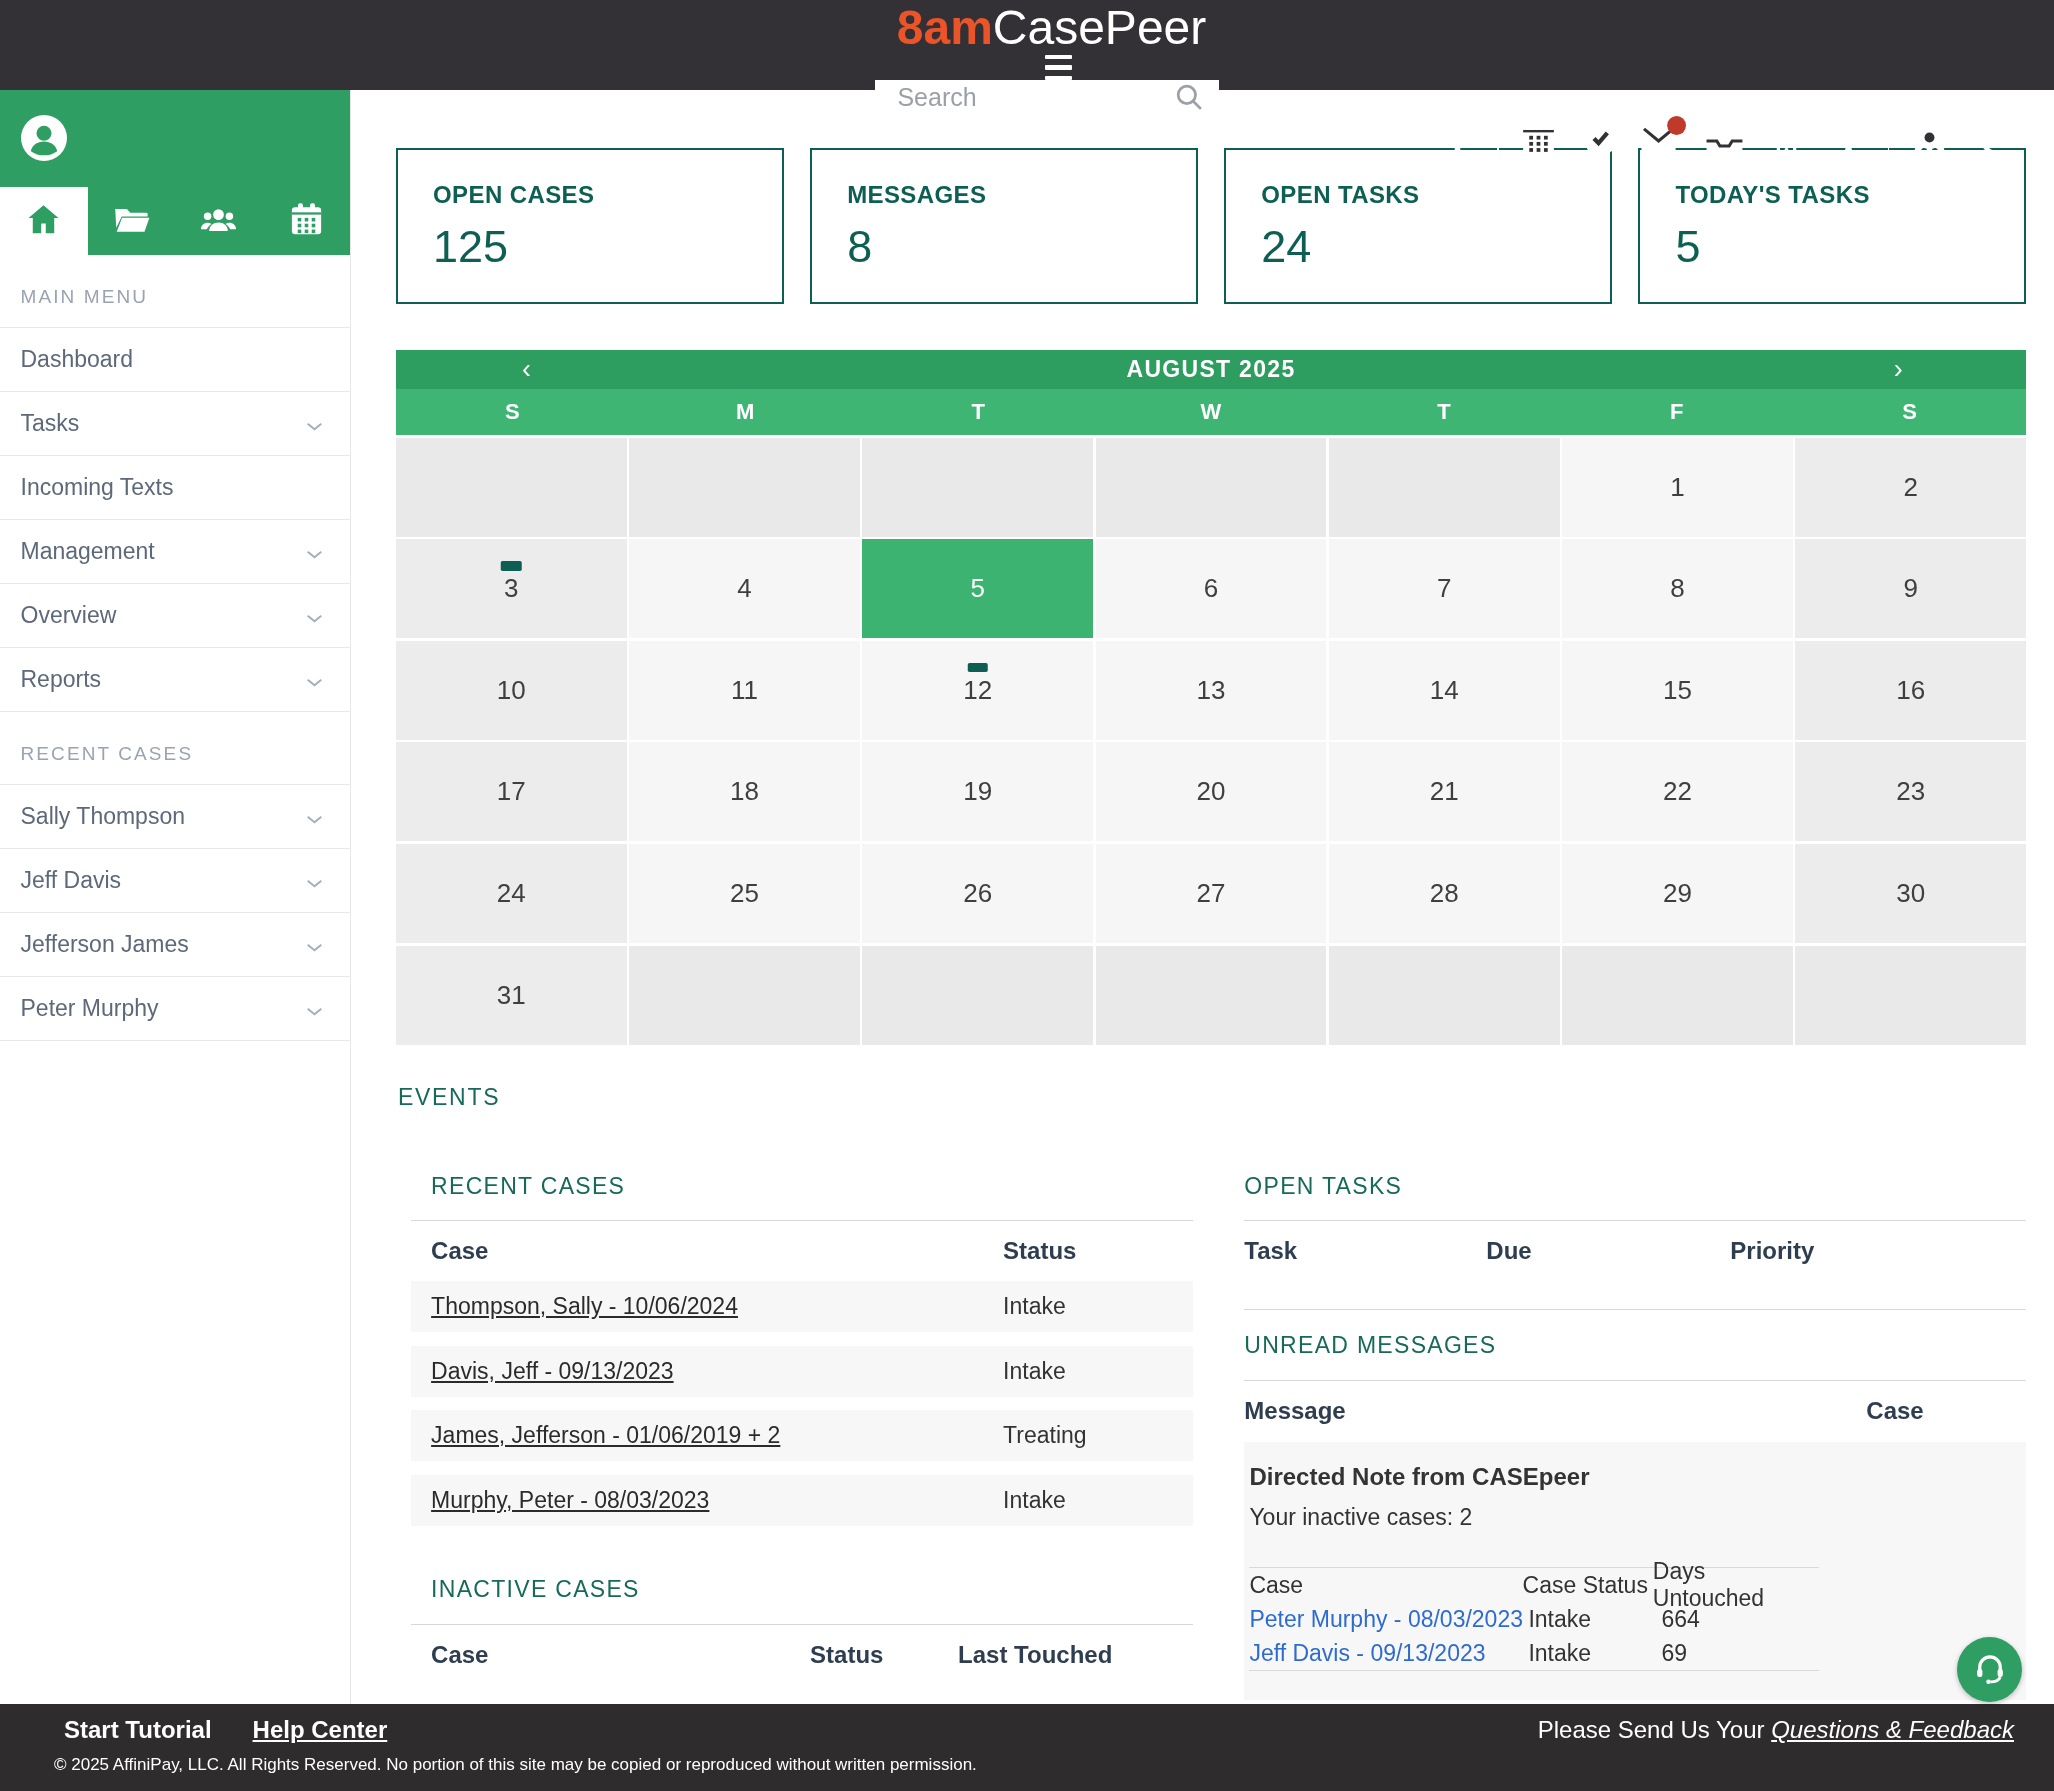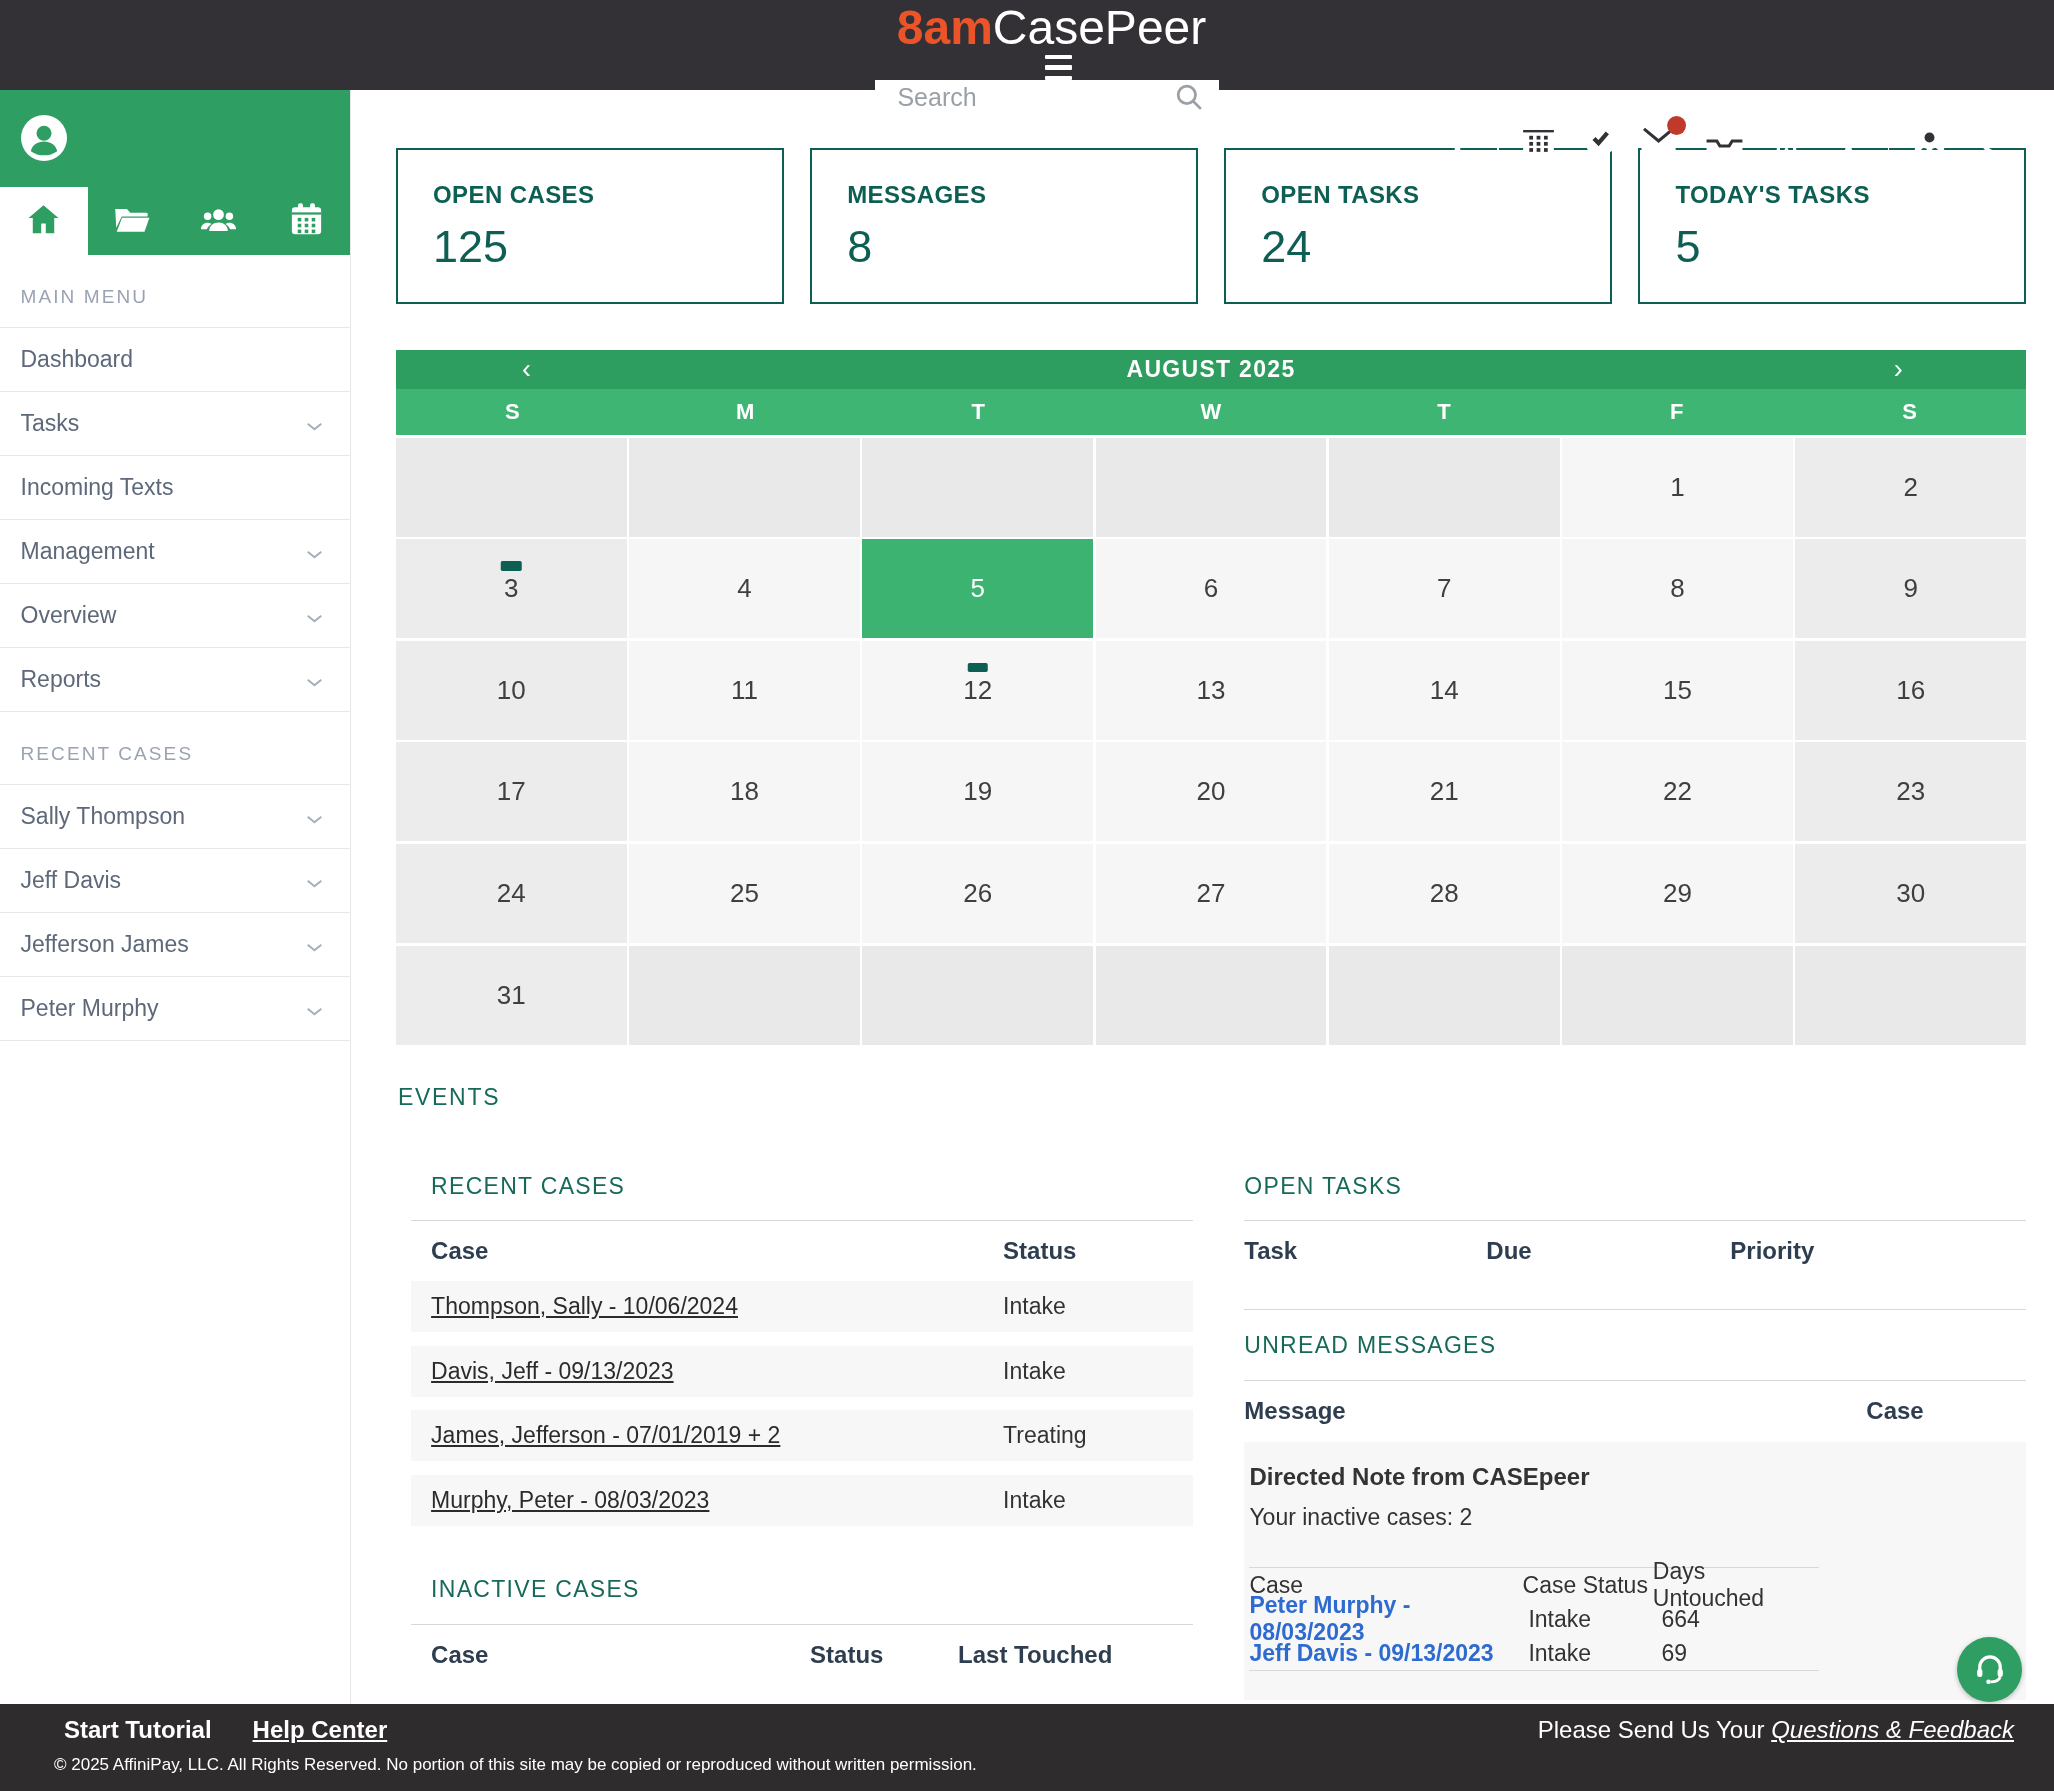--- a/index.html
+++ b/index.html
@@ -76,21 +76,21 @@
   .um-title{margin-top:22px;}
   .msg1{width:622px;}
 
   .note{background:#f7f7f7;margin-top:1.7px;padding:20.5px 0 29px 5.1px;}
   .note-title{font-size:24px;font-weight:700;color:#333;}
   .note-body{font-size:23px;color:#333;margin-top:13.7px;}
   .ntable{width:570px;margin-top:36px;}
   .ndiv{border-top:0.9px solid #d9d9d9;}
   .nrow{display:flex;height:34px;align-items:center;font-size:23px;color:#333;}
   .nc1{width:279px;} .nc2{width:133px;}
-  .blue{color:#2e6bd0;cursor:pointer;font-weight:bold;}
+  .blue{color:#2e6bd0;cursor:pointer;}
 
   .chat{position:absolute;left:1957px;top:1637px;width:65px;height:65px;border-radius:50%;background:#2f9e62;display:flex;align-items:center;justify-content:center;z-index:20;cursor:pointer;box-shadow:0 1.7px 5.1px rgba(0,0,0,.25);}
 
   
   .footer{position:absolute;left:0;right:0;bottom:0;height:88px;background:#2f2c2e;color:#fff;z-index:8;}
   .f-left{position:absolute;top:12px;left:64px;display:flex;gap:41px;font-size:24px;font-weight:600;}
   .f-help{text-decoration:underline;cursor:pointer;}
   .f-tut{cursor:pointer;}
   .f-right{position:absolute;top:12px;right:41px;font-size:24px;font-weight:500;}
   .f-link{font-style:italic;text-decoration:underline;cursor:pointer;}
@@ -502,21 +502,21 @@
         </div>
         <div class="trow">
           <span class="c-case"><span class="case-link">Thompson, Sally - 10/06/2024</span></span>
           <span>Intake</span>
         </div>
         <div class="trow">
           <span class="c-case"><span class="case-link">Davis, Jeff - 09/13/2023</span></span>
           <span>Intake</span>
         </div>
         <div class="trow">
-          <span class="c-case"><span class="case-link">James, Jefferson - 07/01/2019 + 2</span></span>
+          <span class="c-case"><span class="case-link">James, Jefferson - 01/06/2019 + 2</span></span>
           <span>Treating</span>
         </div>
         <div class="trow">
           <span class="c-case"><span class="case-link">Murphy, Peter - 08/03/2023</span></span>
           <span>Intake</span>
         </div>
 
         <div class="sec-title inactive-title">INACTIVE CASES</div>
         <div class="divider"></div>
         <div class="thead">

